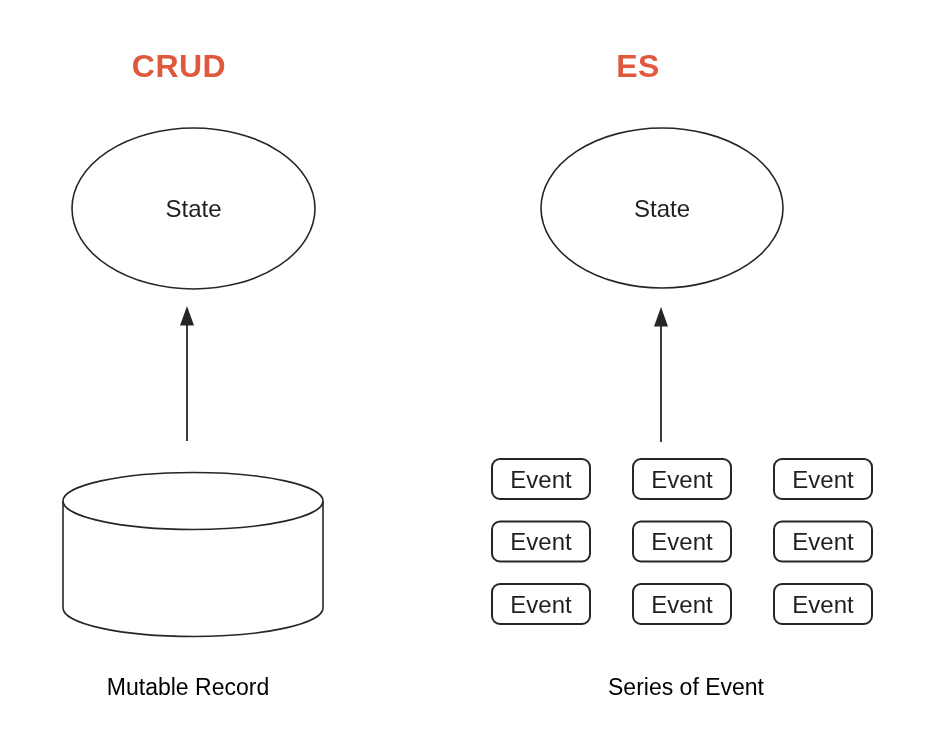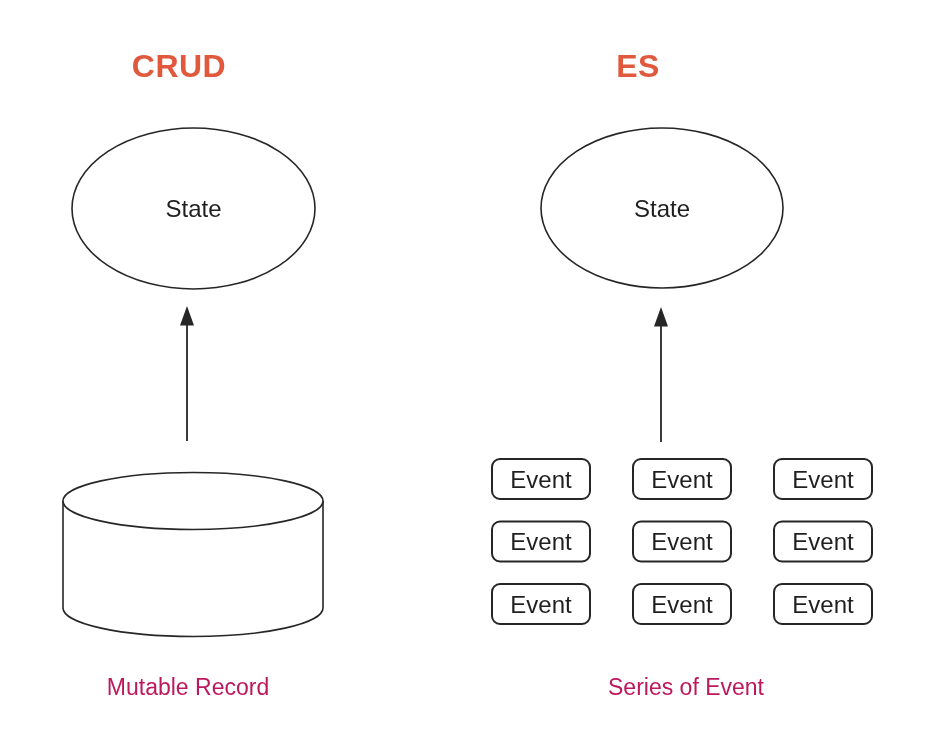--- a/index.html
+++ b/index.html
@@ -26,21 +26,21 @@
     white-space: nowrap;
   }
   .section-title.crud { left: 179px; }
   .section-title.es   { left: 638px; }
 
   .store-label {
     position: absolute;
     top: 674px;
     transform: translateX(-50%);
     font-size: 23px;
-    color: #be185d;
+    color: #000000;
     white-space: nowrap;
   }
   .store-label.left  { left: 188px; }
   .store-label.right { left: 686px; text-align: center; }
 
   svg.diagram {
     position: absolute;
     left: 0;
     top: 0;
   }

